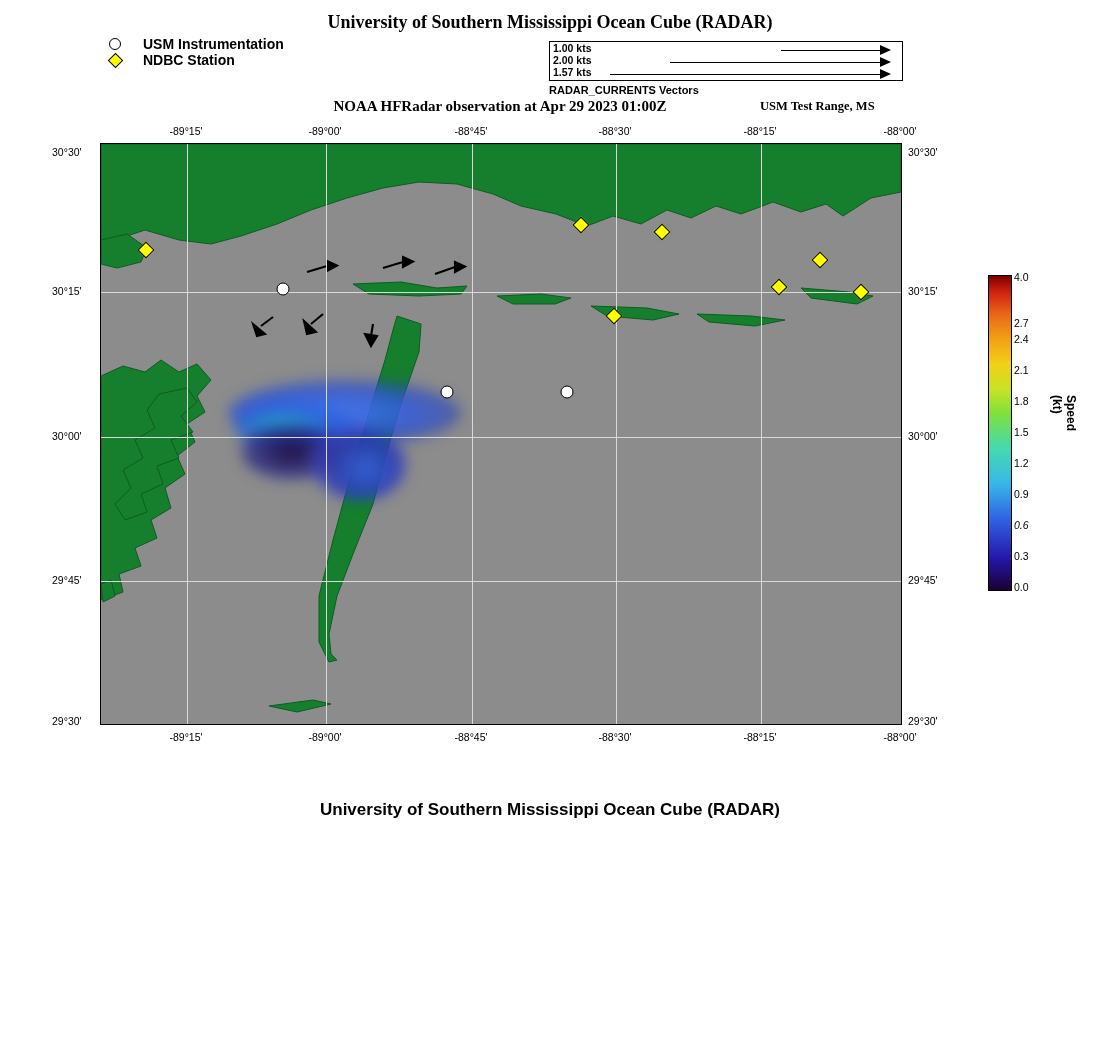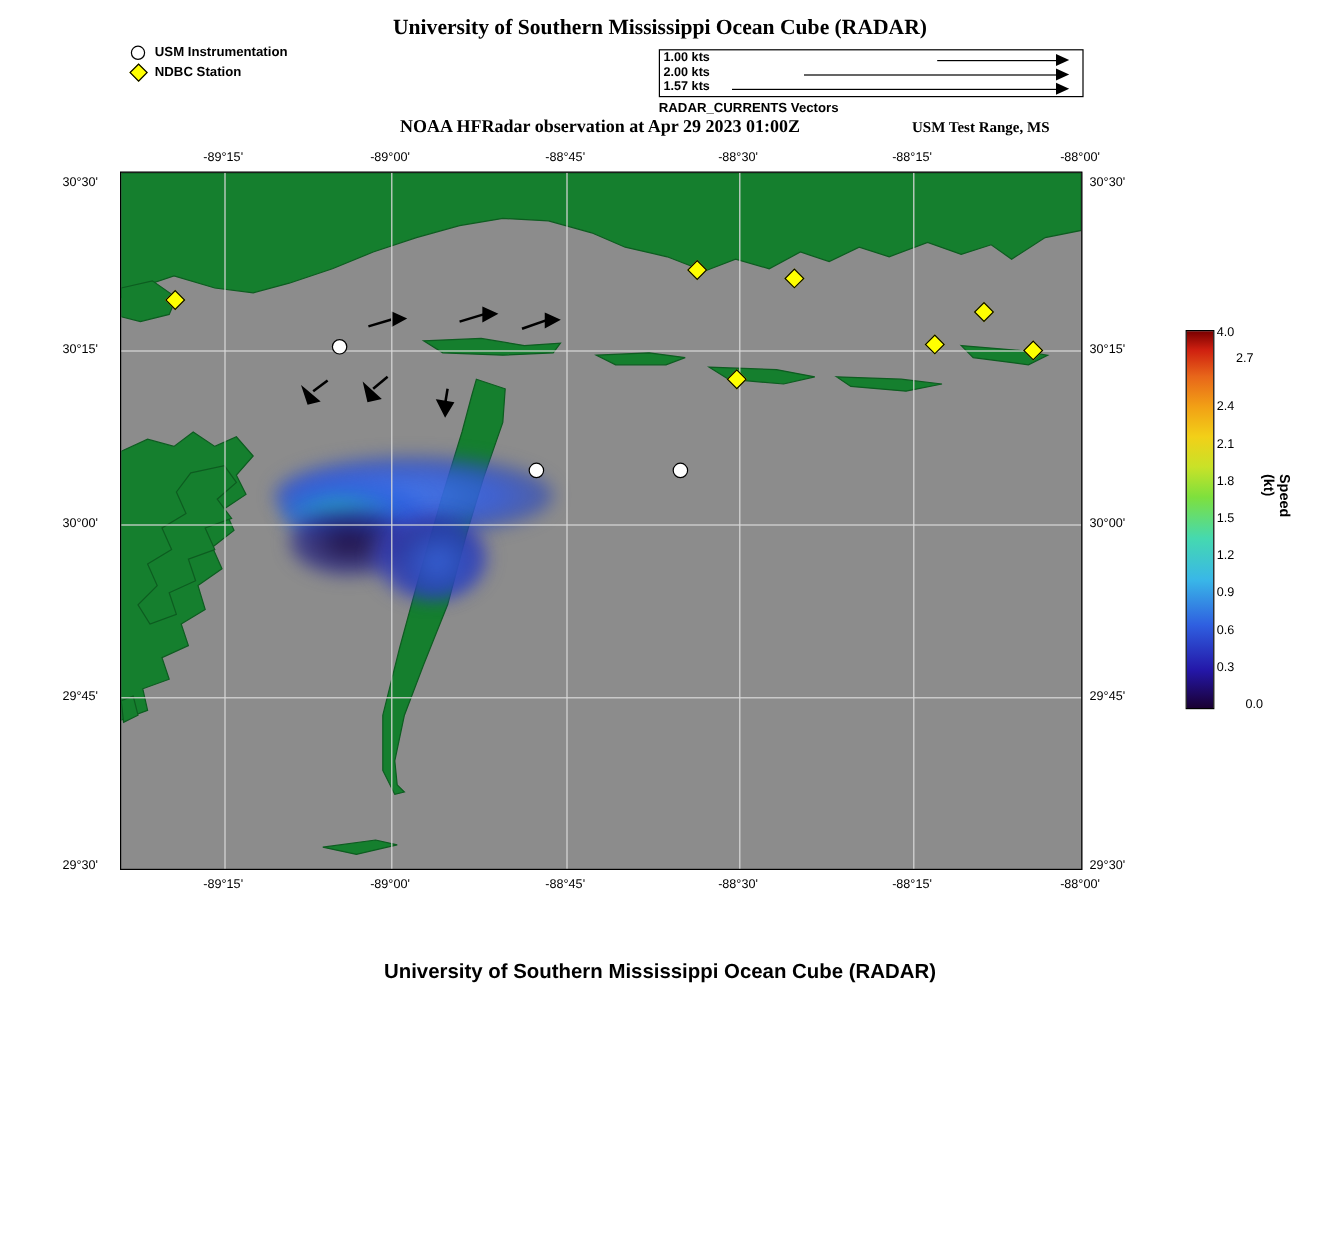--- a/index.html
+++ b/index.html
@@ -42,21 +42,21 @@
     top: 800px; left: 0; width: 1100px;
     text-align: center;
     font-weight: bold;
     font-size: 17px;
   }
 
   
   #symbol-legend { top: 36px; left: 108px; }
   .legend-row { height: 16px; display: flex; align-items: center; }
   .legend-row .lbl {
-    font-size: 11px; font-weight: bold; margin-left: 7px;
+    font-size: 14px; font-weight: bold; margin-left: 21px;
     font-family: "Liberation Sans", sans-serif;
   }
   .sym-circle {
     width: 12px; height: 12px; border-radius: 50%;
     background: #ffffff; border: 1.6px solid #000000;
     box-sizing: border-box;
   }
   .sym-diamond {
     width: 11px; height: 11px; background: #ffff00;
     border: 1.4px solid #000000; box-sizing: border-box;
@@ -307,24 +307,24 @@
   <div class="ndbc" style="left:561px; top:88px;"></div>
   <div class="ndbc" style="left:719px; top:116px;"></div>
   <div class="ndbc" style="left:678px; top:143px;"></div>
   <div class="ndbc" style="left:760px; top:148px;"></div>
   <div class="ndbc" style="left:513px; top:172px;"></div>
 </div>
 
 <div class="abs" id="colorbar-wrap">
   <div id="colorbar"></div>
   <div class="cb-tick" style="top:2px;">4.0</div>
-  <div class="cb-tick" style="top:24px;margin-left:16px;">2.7</div>
+  <div class="cb-tick" style="top:48px;">2.7</div>
   <div class="cb-tick" style="top:64px;">2.4</div>
   <div class="cb-tick" style="top:95px;">2.1</div>
   <div class="cb-tick" style="top:126px;">1.8</div>
   <div class="cb-tick" style="top:157px;">1.5</div>
   <div class="cb-tick" style="top:188px;">1.2</div>
   <div class="cb-tick" style="top:219px;">0.9</div>
-  <div class="cb-tick" style="top:250px;">0.6</div>
+  <div class="cb-tick" style="top:250px;font-style:italic;">0.6</div>
   <div class="cb-tick" style="top:281px;text-align:right;">0.3</div>
-  <div class="cb-tick" style="top:312px;margin-left:24px;">0.0</div>
+  <div class="cb-tick" style="top:312px;">0.0</div>
   <div id="colorbar-title">Speed (kt)</div>
 </div>
 
 </body></html>

